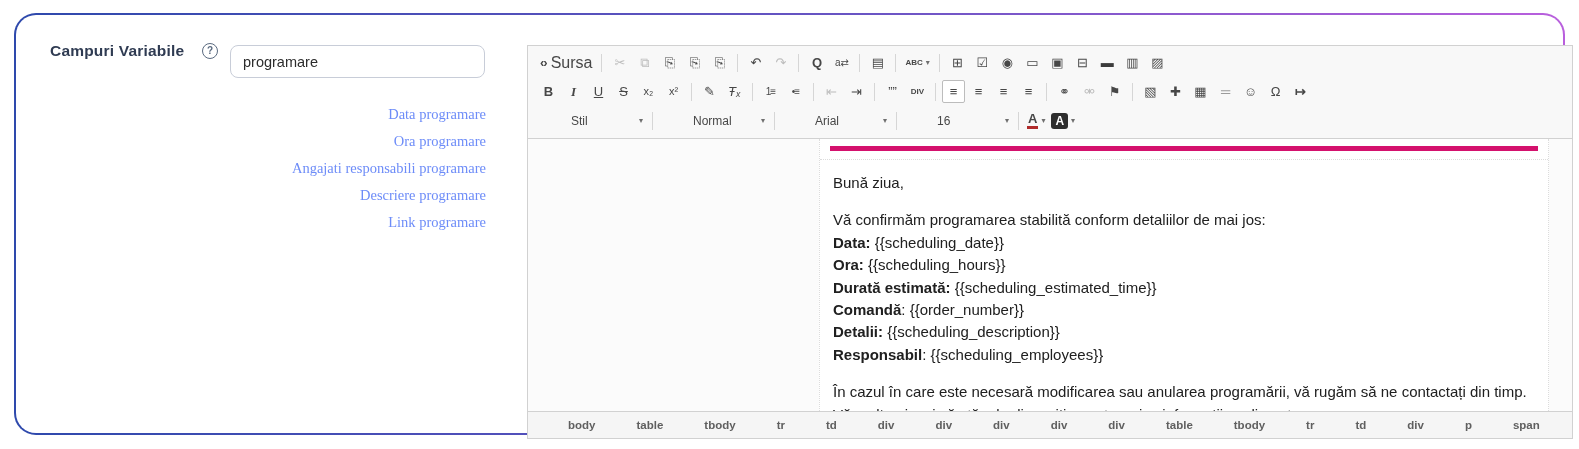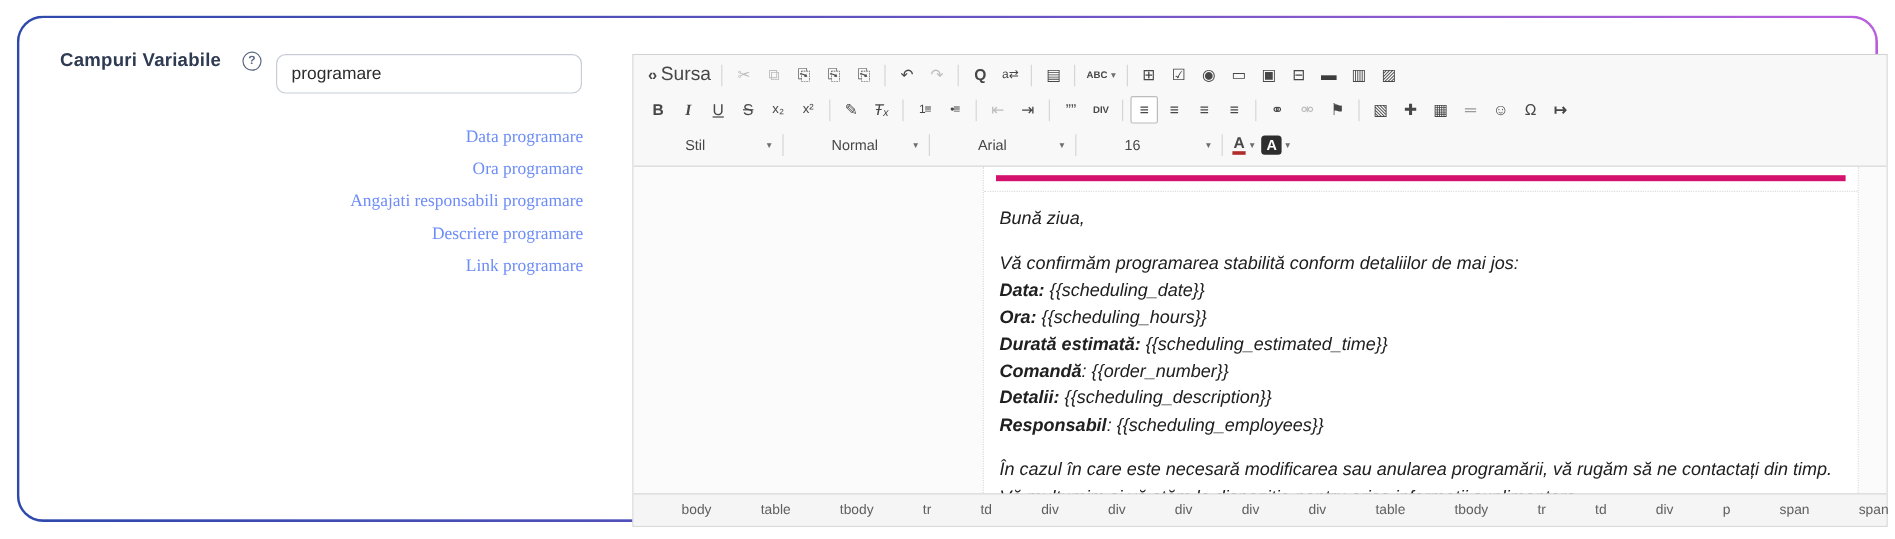--- a/index.html
+++ b/index.html
@@ -95,31 +95,31 @@
   .content-area { position:relative; flex:1 1 auto; background:#fbfbfb; overflow:hidden; }
   .template-panel {
     position:absolute; left:291px; top:0; width:730px; height:100%;
     background:#ffffff; border-left:1px dotted #dcdcdc; border-right:1px dotted #dcdcdc;
   }
   .template-divider { height:5px; margin:7px 10px 0 10px; }
   .inner-table-border { border-top:1px dotted #dcdcdc; margin-top:8px; }
   .content-text {
     padding:12px 14px 0 13px; font-size:15px; color:#202020; line-height:22.4px;
   }
-  .line { white-space:nowrap;font-style:italic; }
+  .line { white-space:nowrap; }
   .line.blank { height:15px; line-height:15px; }
   .line strong { font-weight:700; }
 
   
   .path-bar {
     flex:0 0 27px; background:#f5f5f5; border-top:1px solid #d1d1d1;
     display:flex; align-items:center; padding:0 12px;
   }
   .path-item {
-    font-size:11.5px; font-weight:400; color:#5f5f5f; margin-right:13px; cursor:pointer;padding-left:28px;
+    font-size:11.5px; font-weight:700; color:#5f5f5f; margin-right:13px; cursor:pointer;padding-left:28px;
   }
 </style>
 </head>
 <body>
 
 <div class="card" data-name="campuri-variabile-card">
 
   <div class="panel-label" data-name="panel-title">Campuri Variabile</div>
   <div class="help-icon" data-name="help-icon">?</div>
   <input class="search-input" type="text" data-name="variable-search-input" value="programare" style="">

